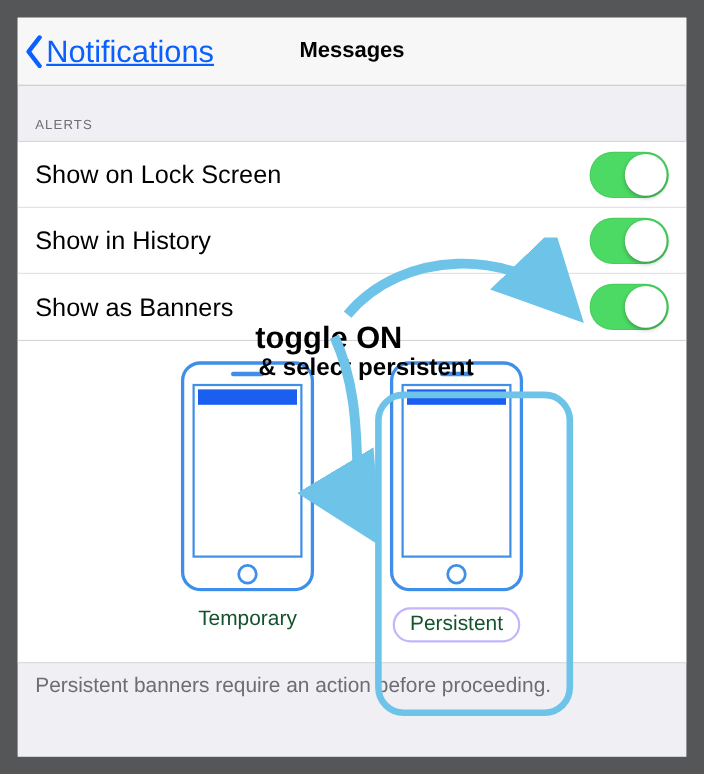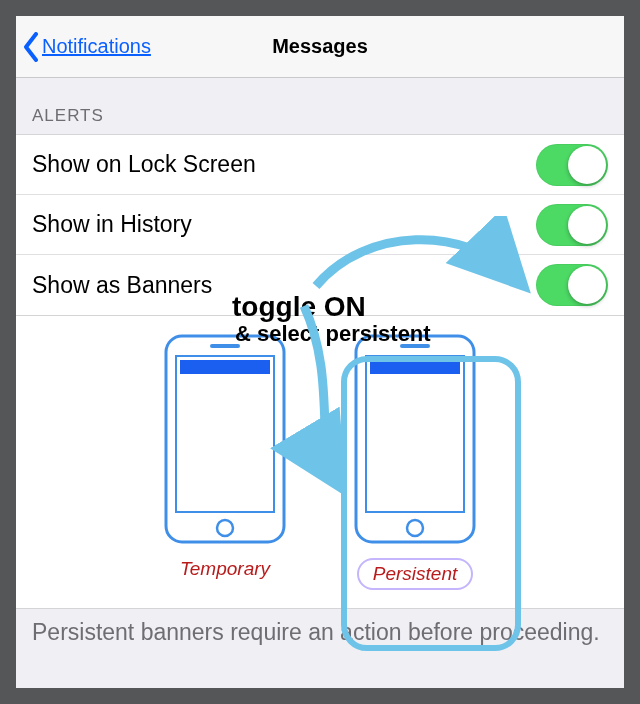--- a/index.html
+++ b/index.html
@@ -26,40 +26,40 @@
     display: flex;
     align-items: center;
     position: relative;
   }
   .back {
     display: flex;
     align-items: center;
     gap: 2px;
     padding-left: 6px;
     color: #0a60ff;
-    font-size: 20px;
+    font-size: 28px;
   }
   .back .chev {
     width: 18px; height: 30px;
     display: inline-block;
   }
   .back .label { text-decoration: underline; }
   .title {
     position: absolute;
     left: 0; right: 0;
     text-align: center;
     font-size: 20px;
     font-weight: 700;
     color: #000;
     pointer-events: none;
   }
   
   .sect-head {
     padding: 28px 16px 8px 16px;
-    font-size: 17px;
+    font-size: 12px;
     letter-spacing: 1px;
     color: #6d6d72;
   }
   
   .rows {
     background: #fff;
     border-top: 1px solid #d4d4d7;
     border-bottom: 1px solid #d4d4d7;
   }
   .row {
@@ -103,32 +103,31 @@
     display: flex;
     flex-direction: column;
     align-items: center;
     gap: 14px;
   }
   .phone {
     width: 130px; height: 210px;
   }
   .style-label {
     font-size: 19px;
-    color: #b91c1c;
-    font-style: italic;
+    color: #14532d;
   }
   .pill {
     border: 2px solid #c4b5fd;
     border-radius: 16px;
     padding: 3px 14px;
   }
   
   .footer {
     padding: 10px 16px 0 16px;
-    font-size: 23px;
+    font-size: 19px;
     color: #6d6d72;
   }
   
   .anno {
     position: absolute;
     pointer-events: none;
   }
   .anno-text1 {
     left: 216px; top: 275px;
     font-size: 28px;

